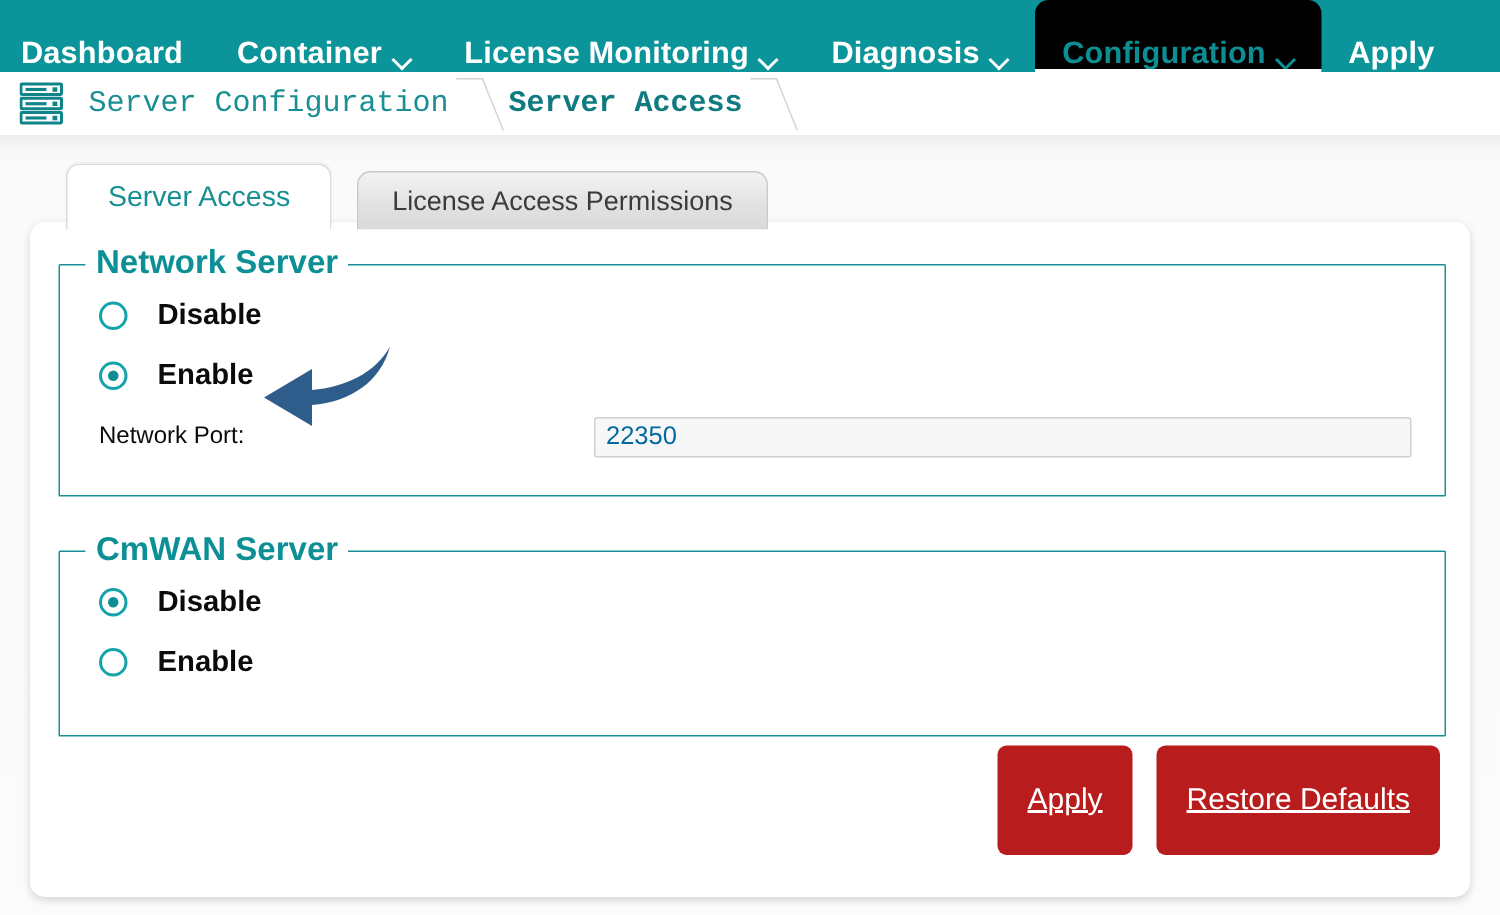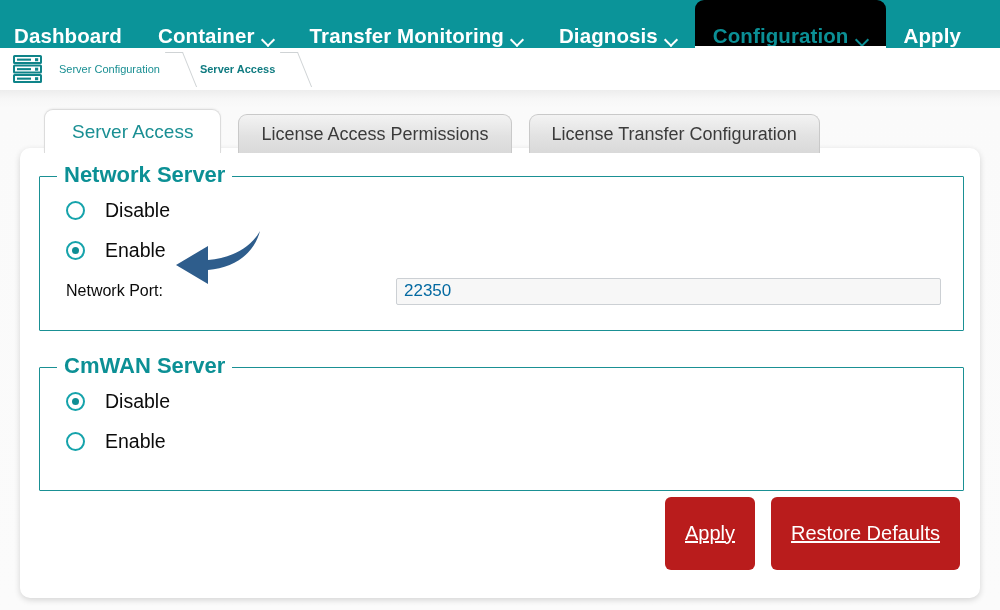--- a/index.html
+++ b/index.html
@@ -78,25 +78,26 @@
     z-index: 4;
   }
   #server-icon {
     margin-left: 13px;
     margin-right: 16px;
     width: 30px;
     height: 30px;
     flex: none;
   }
   .crumb {
-    font-size: 11px;
+    font-size: 20px;
     color: #1a8f93;
     white-space: nowrap;
     cursor: pointer;
     padding-right: 4px;
+    font-family: Liberation Mono, monospace;
   }
   .crumb.current {
     font-weight: 700;
     color: #0f7b80;
     cursor: default;
   }
   .crumb-sep {
     width: 28px;
     height: 42px;
     flex: none;
@@ -214,20 +215,21 @@
     width: 7.5px; height: 7.5px;
     margin-left: -3.75px;
     margin-top: -3.75px;
     border-radius: 50%;
     background: #0e8e94;
   }
   .radio-label {
     font-size: 19.5px;
     color: #0b0b0b;
     white-space: nowrap;
+    font-weight: bold;
   }
 
   
   #port-row {
     position: absolute;
     top: 100px; left: 26px;
     width: 875px;
     height: 28px;
     display: flex;
     align-items: center;
@@ -293,21 +295,21 @@
 
 <nav id="topnav">
   <div class="nav-item first">
     <span>Dashboard</span>
   </div>
   <div class="nav-item">
     <span>Container</span>
     <span class="caret"></span>
   </div>
   <div class="nav-item">
-    <span>Transfer Monitoring</span>
+    <span>License Monitoring</span>
     <span class="caret"></span>
   </div>
   <div class="nav-item">
     <span>Diagnosis</span>
     <span class="caret"></span>
   </div>
   <div class="nav-item active">
     <span>Configuration</span>
     <span class="caret"></span>
   </div>
@@ -335,23 +337,20 @@
   <span class="crumb-sep"></span>
 </div>
 
 <div id="tabs">
   <div class="tab active">
     <span>Server Access</span>
   </div>
   <div class="tab">
     <span>License Access Permissions</span>
   </div>
-  <div class="tab">
-    <span>License Transfer Configuration</span>
-  </div>
 </div>
 
 <div id="content-panel">
 
   <div class="fieldset" id="fs-network">
     <div class="legend">Network Server</div>
 
     <div class="radio-row" style="top:22px; left:26px;">
       <span class="radio"></span>
       <span class="radio-label">Disable</span>

